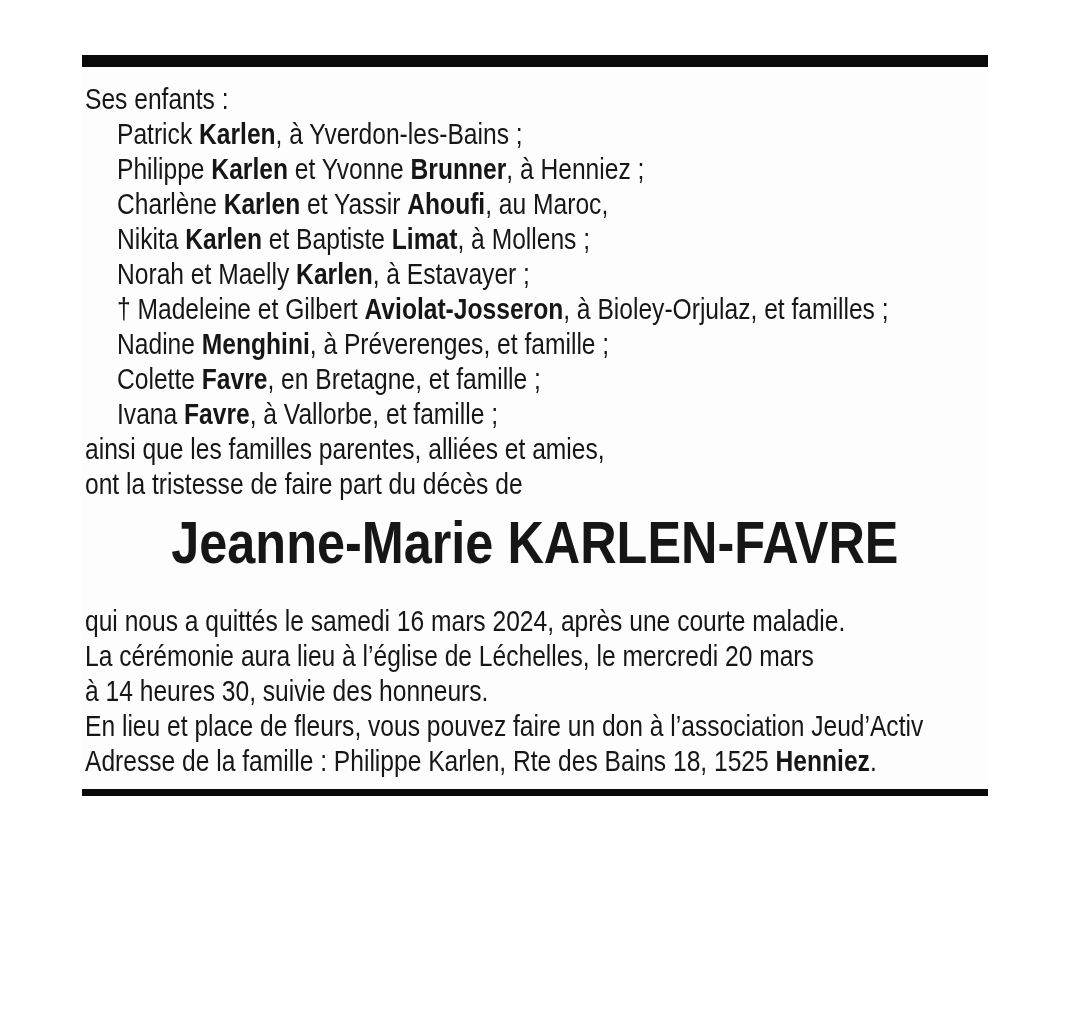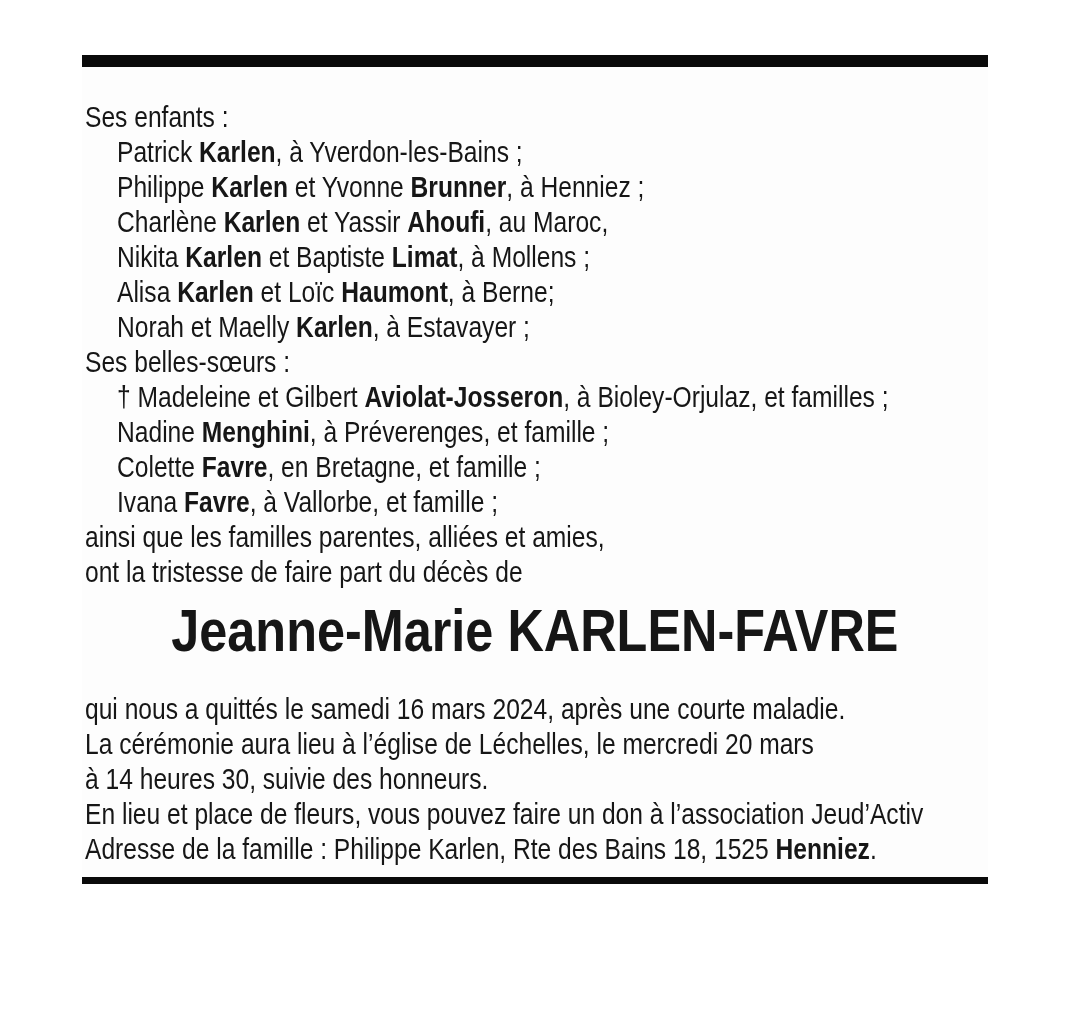--- a/index.html
+++ b/index.html
@@ -21,21 +21,21 @@
     width: 906px;
     background: var(--notice-bg, #fdfdfd);
     color: var(--text, #161616);
     overflow: hidden;
   }
   .bar {
     background: var(--accent, #0a0a0a);
   }
   .bar.top { height: 12px; }
   .bar.bottom { height: 7px; margin-top: 11px; }
-  .family { padding-top: 32px; }
+  .family { padding-top: 14px; }
   .line {
     font-size: 30px;
     line-height: 35px;
     white-space: nowrap;
     padding-left: 3px;
   }
   .line.indent { padding-left: 35px; text-decoration: underline; }
   .cx {
     display: inline-block;
     transform: scaleX(0.82);
@@ -59,23 +59,21 @@
 <body>
 
 <div class="notice">
   <div class="bar top"></div>
   <div class="family" id="family-lines">
       <div class="line"><span class="cx"><span>Ses enfants :</span></span></div>
       <div class="line indent"><span class="cx"><span>Patrick </span><b>Karlen</b><span>, à Yverdon-les-Bains ;</span></span></div>
       <div class="line indent"><span class="cx"><span>Philippe </span><b>Karlen</b><span> et Yvonne </span><b>Brunner</b><span>, à Henniez ;</span></span></div>
       <div class="line indent"><span class="cx"><span>Charlène </span><b>Karlen</b><span> et Yassir </span><b>Ahoufi</b><span>, au Maroc,</span></span></div>
       <div class="line indent"><span class="cx"><span>Nikita </span><b>Karlen</b><span> et Baptiste </span><b>Limat</b><span>, à Mollens ;</span></span></div>
-      <div class="line indent"><span class="cx"><span>Alisa </span><b>Karlen</b><span> et Loïc </span><b>Haumont</b><span>, à Berne;</span></span></div>
       <div class="line indent"><span class="cx"><span>Norah et Maelly </span><b>Karlen</b><span>, à Estavayer ;</span></span></div>
-      <div class="line"><span class="cx"><span>Ses belles-sœurs :</span></span></div>
       <div class="line indent"><span class="cx"><span>† Madeleine et Gilbert </span><b>Aviolat-Josseron</b><span>, à Bioley-Orjulaz, et familles ;</span></span></div>
       <div class="line indent"><span class="cx"><span>Nadine </span><b>Menghini</b><span>, à Préverenges, et famille ;</span></span></div>
       <div class="line indent"><span class="cx"><span>Colette </span><b>Favre</b><span>, en Bretagne, et famille ;</span></span></div>
       <div class="line indent"><span class="cx"><span>Ivana </span><b>Favre</b><span>, à Vallorbe, et famille ;</span></span></div>
       <div class="line"><span class="cx"><span>ainsi que les familles parentes, alliées et amies,</span></span></div>
       <div class="line"><span class="cx"><span>ont la tristesse de faire part du décès de</span></span></div>
     </div>
   <div class="title">
     <span class="cxt">Jeanne-Marie KARLEN-FAVRE</span>
   </div>

